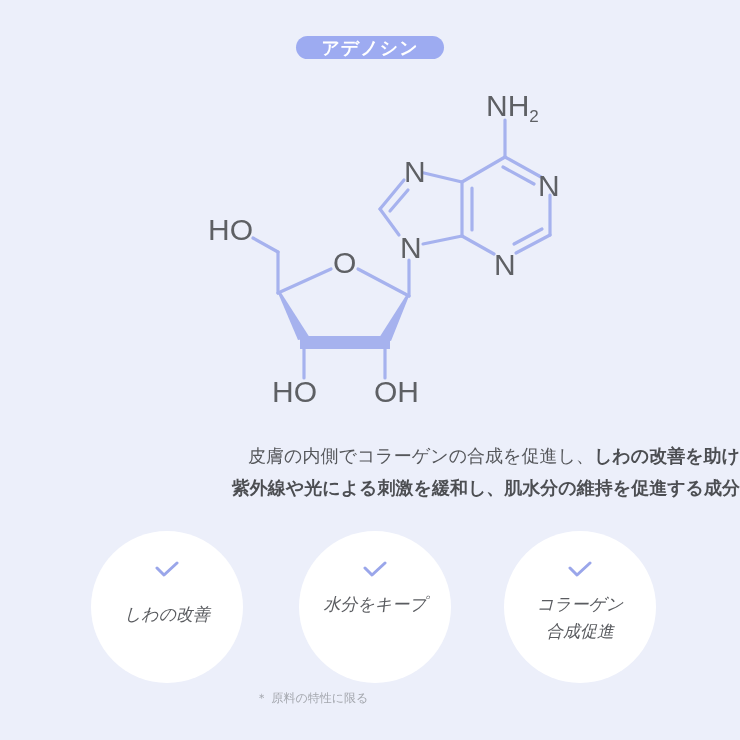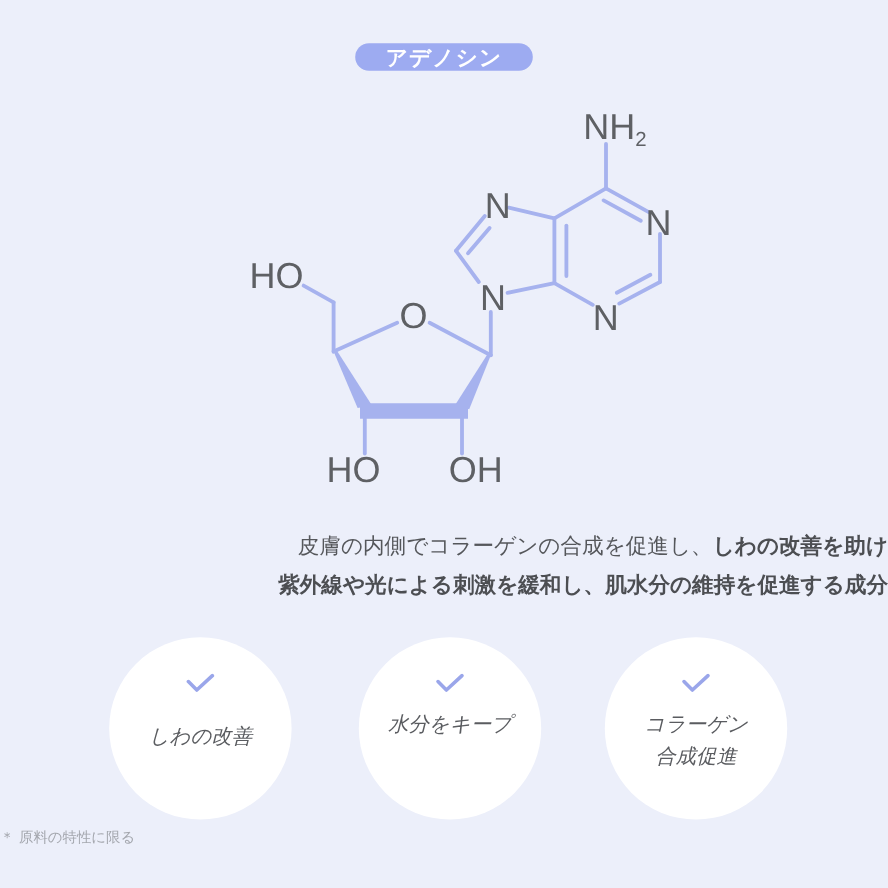--- a/index.html
+++ b/index.html
@@ -76,20 +76,21 @@
       color: #5A5C60;
       font-size: 17px;
       line-height: 27px;
     }
     .circle.single .label { margin-top: 24px; }
     .note {
       position: absolute;
       left: 0;
       top: 690px;
       width: 624px;
+      text-align: center;
       color: #A4A7AE;
       font-size: 12px;
     }
   </style>
 </head>
 <body>
 
 <div class="badge">アデノシン</div>
 
 <div class="molecule">

